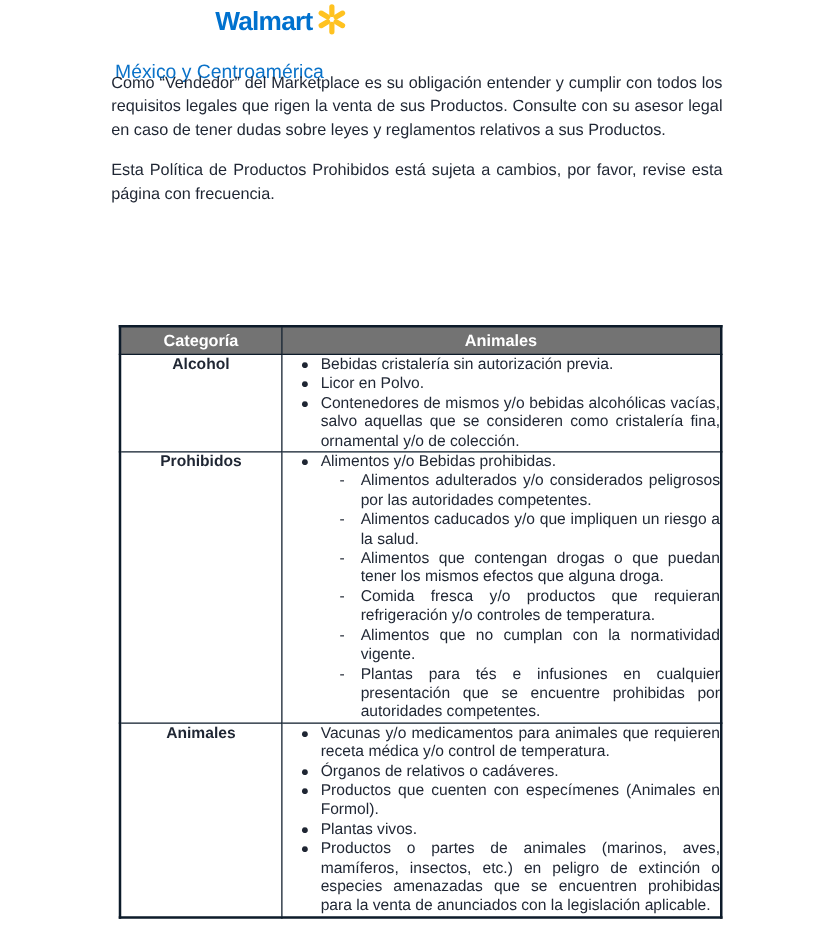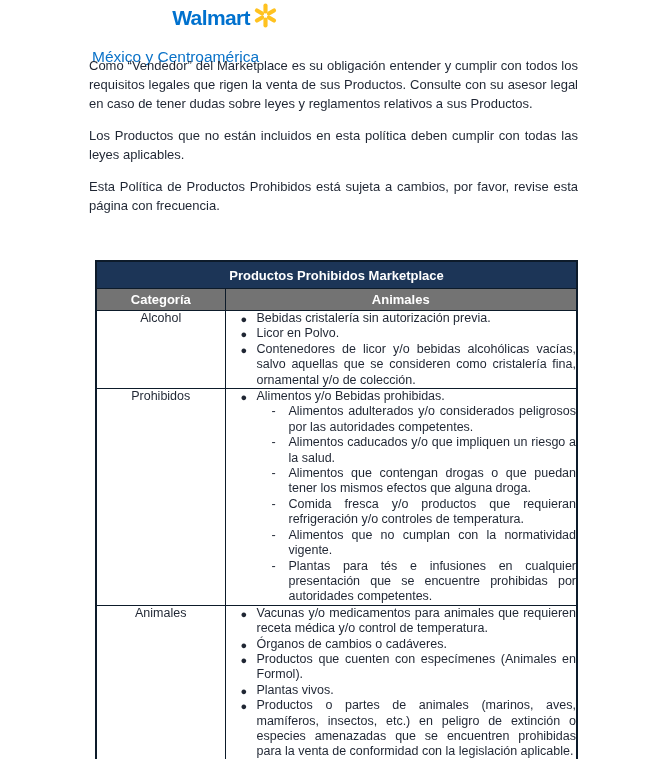--- a/index.html
+++ b/index.html
@@ -39,21 +39,21 @@
   .title-row th{
     background:#1C3557;color:#ffffff;font-weight:bold;font-size:13px;
     height:26px;text-align:center;vertical-align:middle;
   }
   .head-row th{
     background:#737373;color:#ffffff;font-weight:bold;font-size:13px;
     height:21px;text-align:center;vertical-align:middle;
   }
   col.c-cat{width:129px;}
   .cat-cell{
-    text-align:center;font-weight:normal;padding-top:2px;font-size:12.5px;
+    text-align:center;font-weight:bold;padding-top:2px;font-size:12.5px;
   }
   .prod-cell{padding:1px 9px 3px 0;line-height:15.4px;}
   .item{position:relative;text-align:justify;}
   .item .marker{position:absolute;left:0;top:0;}
   .item.l1{margin-left:15px;padding-left:16px;}
   .item.l1 .marker{font-size:11px;top:1px;}
   .item.l2{margin-left:46px;padding-left:17px;}
 </style>
 </head>
 <body>
@@ -74,65 +74,61 @@
             <line x1="15.2" y1="13.9" x2="20.2" y2="16.8"></line>
           </g>
         </svg>
       </span>
     </div>
     <div class="logo-region">México y Centroamérica</div>
   </div>
 
   <div class="intro">
     <p>Como “Vendedor” del Marketplace es su obligación entender y cumplir con todos los requisitos legales que rigen la venta de sus Productos.  Consulte con su asesor legal en caso de tener dudas sobre leyes y reglamentos relativos a sus Productos.</p>
-    <p>Los Productos que no están incluidos en esta política deben cumplir con todas las leyes aplicables.</p>
     <p>Esta Política de Productos Prohibidos está sujeta a cambios, por favor, revise esta página con frecuencia.</p>
   </div>
 
   <table class="ptable">
     <colgroup>
         <col class="c-cat">
         <col class="c-prod">
       </colgroup>
     <thead>
-      <tr class="title-row">
-        <th colspan="2">Productos Prohibidos Marketplace</th>
-      </tr>
       <tr class="head-row">
         <th>Categoría</th>
         <th>Animales</th>
       </tr>
     </thead>
     <tbody>
         <tr>
           <td class="cat-cell">Alcohol</td>
           <td class="prod-cell">
             <div class="item l1"><span class="marker">●</span><span>Bebidas cristalería sin autorización previa.</span></div>
             <div class="item l1"><span class="marker">●</span><span>Licor en Polvo.</span></div>
-            <div class="item l1"><span class="marker">●</span><span>Contenedores de licor y/o bebidas alcohólicas vacías, salvo aquellas que se consideren como cristalería fina, ornamental y/o de colección.</span></div>
+            <div class="item l1"><span class="marker">●</span><span>Contenedores de mismos y/o bebidas alcohólicas vacías, salvo aquellas que se consideren como cristalería fina, ornamental y/o de colección.</span></div>
           </td>
         </tr>
         <tr>
           <td class="cat-cell">Prohibidos</td>
           <td class="prod-cell">
             <div class="item l1"><span class="marker">●</span><span>Alimentos y/o Bebidas prohibidas.</span></div>
             <div class="item l2"><span class="marker">-</span><span>Alimentos adulterados y/o considerados peligrosos por las autoridades competentes.</span></div>
             <div class="item l2"><span class="marker">-</span><span>Alimentos caducados y/o que impliquen un riesgo a la salud.</span></div>
             <div class="item l2"><span class="marker">-</span><span>Alimentos que contengan drogas o que puedan tener los mismos efectos que alguna droga.</span></div>
             <div class="item l2"><span class="marker">-</span><span>Comida fresca y/o productos que requieran refrigeración y/o controles de temperatura.</span></div>
             <div class="item l2"><span class="marker">-</span><span>Alimentos que no cumplan con la normatividad vigente.</span></div>
             <div class="item l2"><span class="marker">-</span><span>Plantas para tés e infusiones en cualquier presentación que se encuentre prohibidas por autoridades competentes.</span></div>
           </td>
         </tr>
         <tr>
           <td class="cat-cell">Animales</td>
           <td class="prod-cell">
             <div class="item l1"><span class="marker">●</span><span>Vacunas y/o medicamentos para animales que requieren receta médica y/o control de temperatura.</span></div>
-            <div class="item l1"><span class="marker">●</span><span>Órganos de cambios o cadáveres.</span></div>
+            <div class="item l1"><span class="marker">●</span><span>Órganos de relativos o cadáveres.</span></div>
             <div class="item l1"><span class="marker">●</span><span>Productos que cuenten con especímenes (Animales en Formol).</span></div>
             <div class="item l1"><span class="marker">●</span><span>Plantas vivos.</span></div>
-            <div class="item l1"><span class="marker">●</span><span>Productos o partes de animales (marinos, aves, mamíferos, insectos, etc.) en peligro de extinción o especies amenazadas que se encuentren prohibidas para la venta de conformidad con la legislación aplicable.</span></div>
+            <div class="item l1"><span class="marker">●</span><span>Productos o partes de animales (marinos, aves, mamíferos, insectos, etc.) en peligro de extinción o especies amenazadas que se encuentren prohibidas para la venta de anunciados con la legislación aplicable.</span></div>
           </td>
         </tr>
       </tbody>
   </table>
 
 </div>
 
 </body></html>

